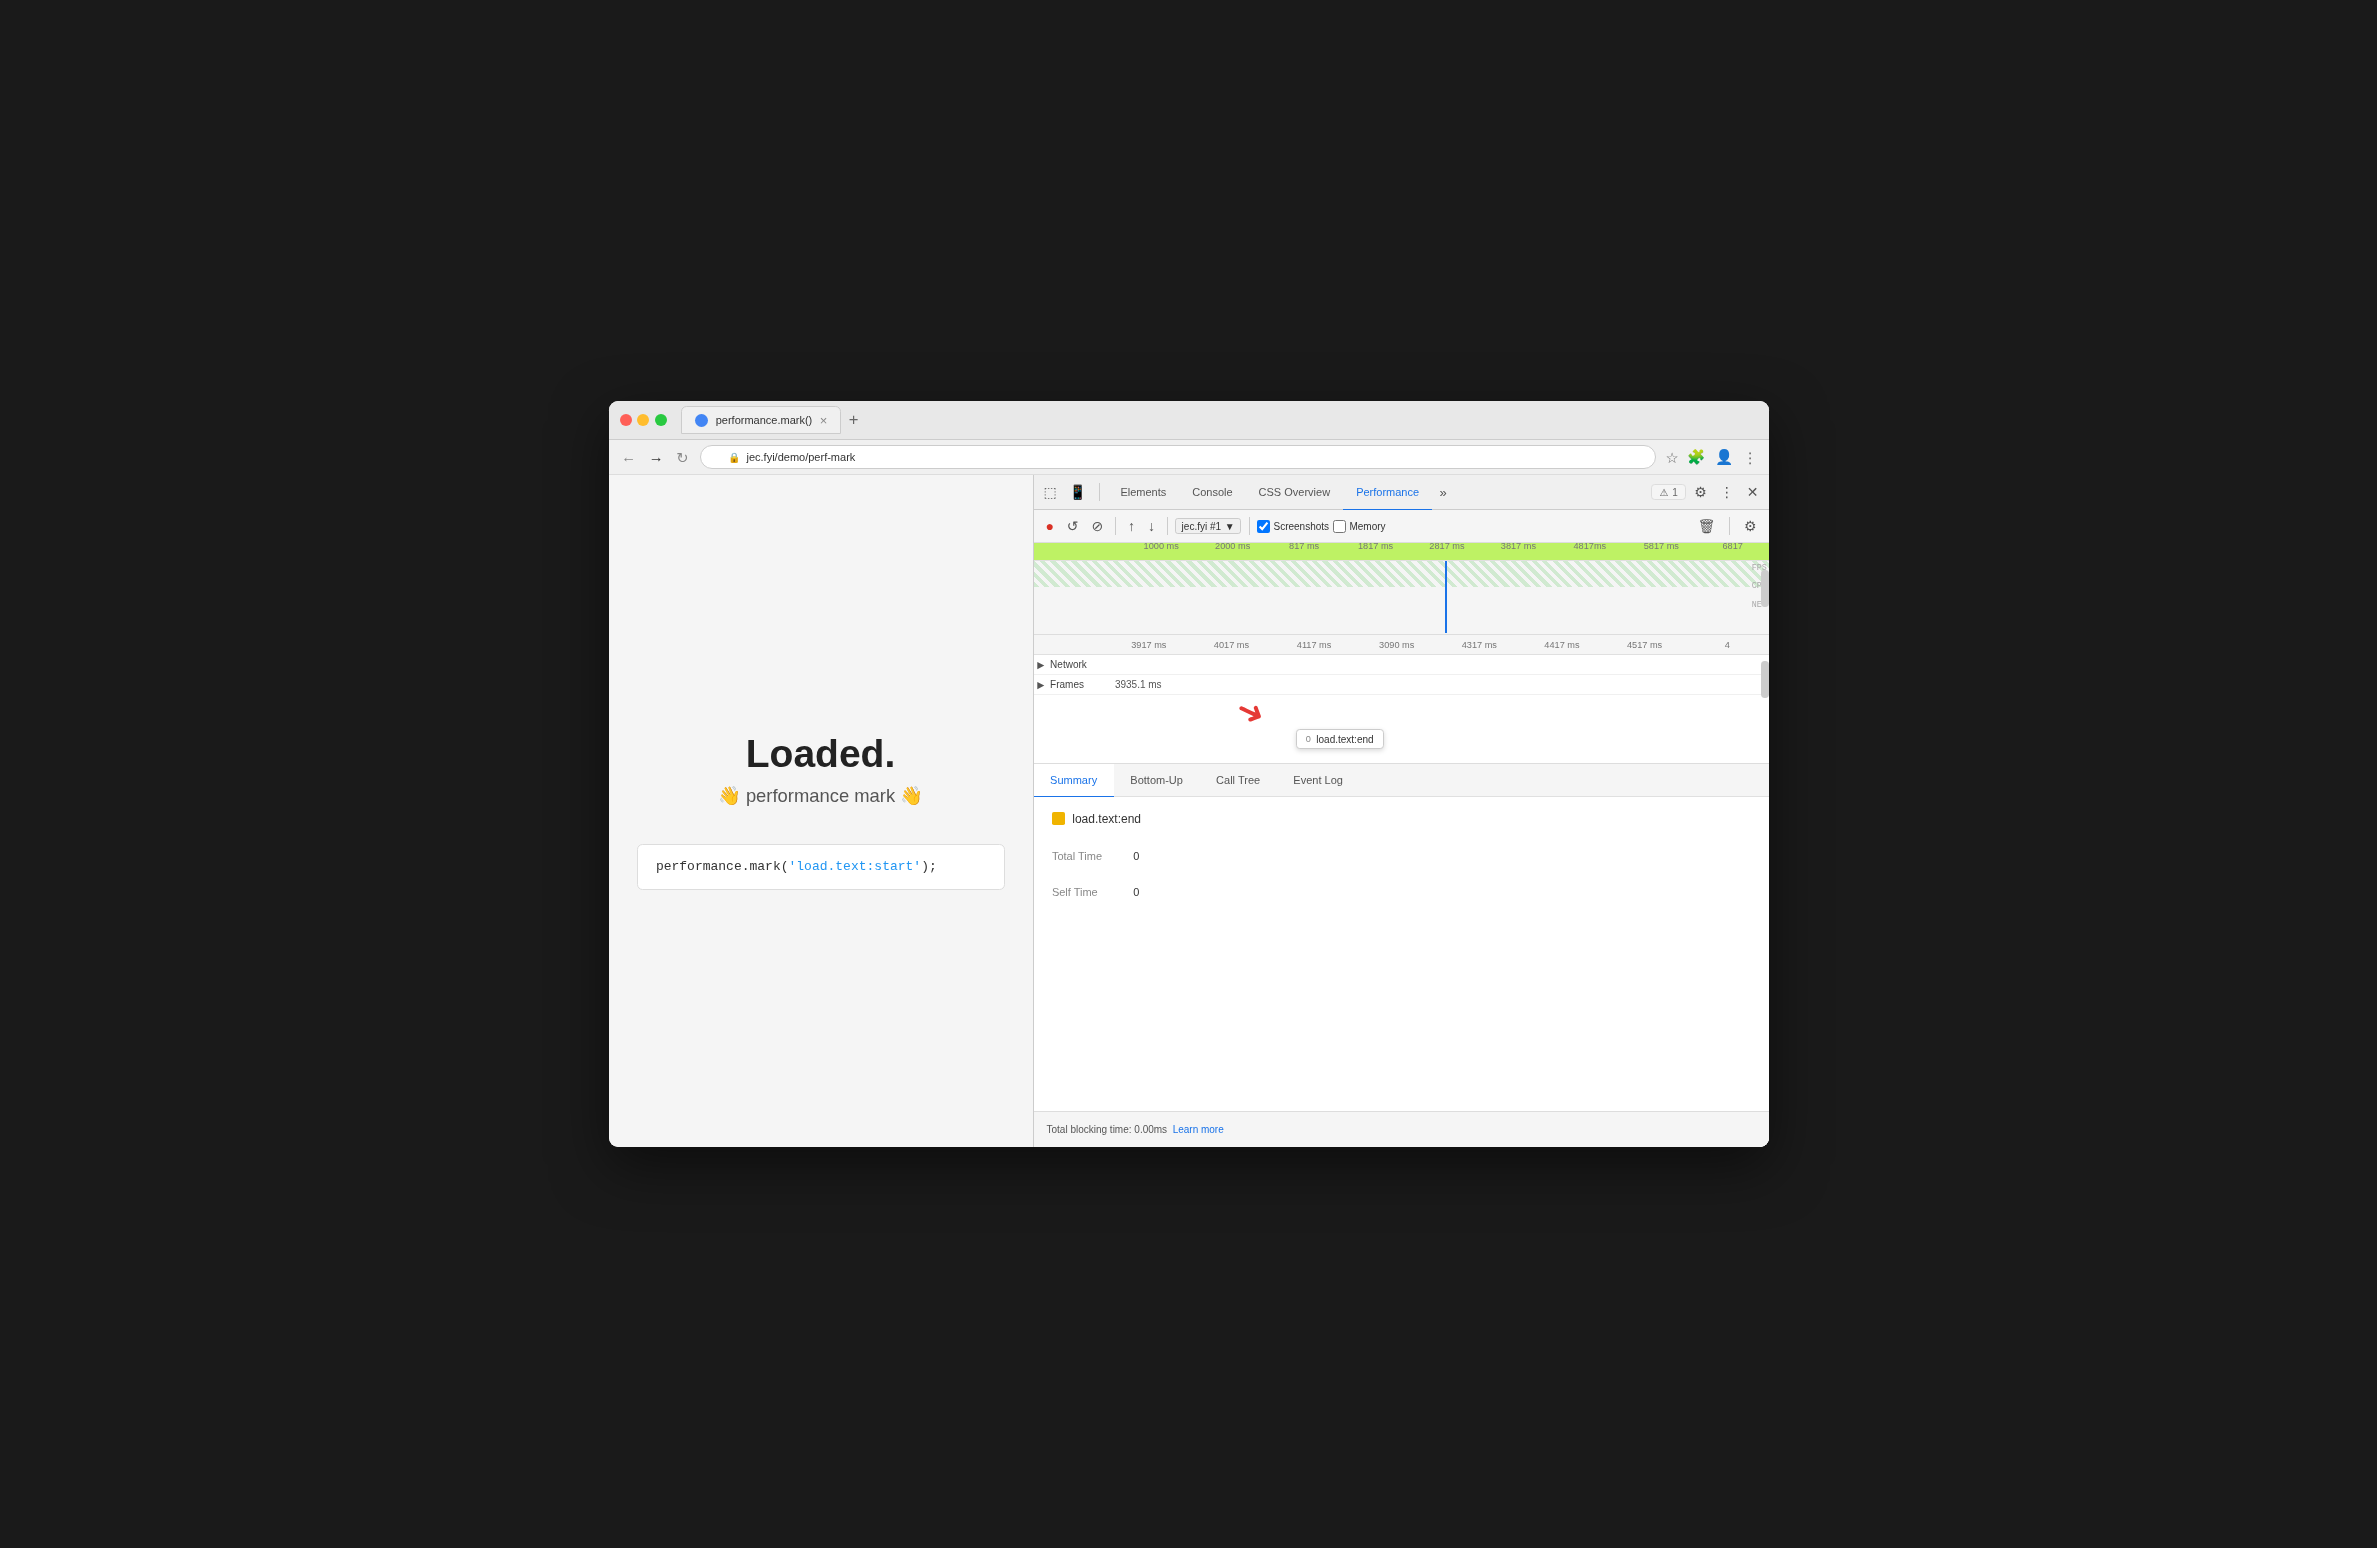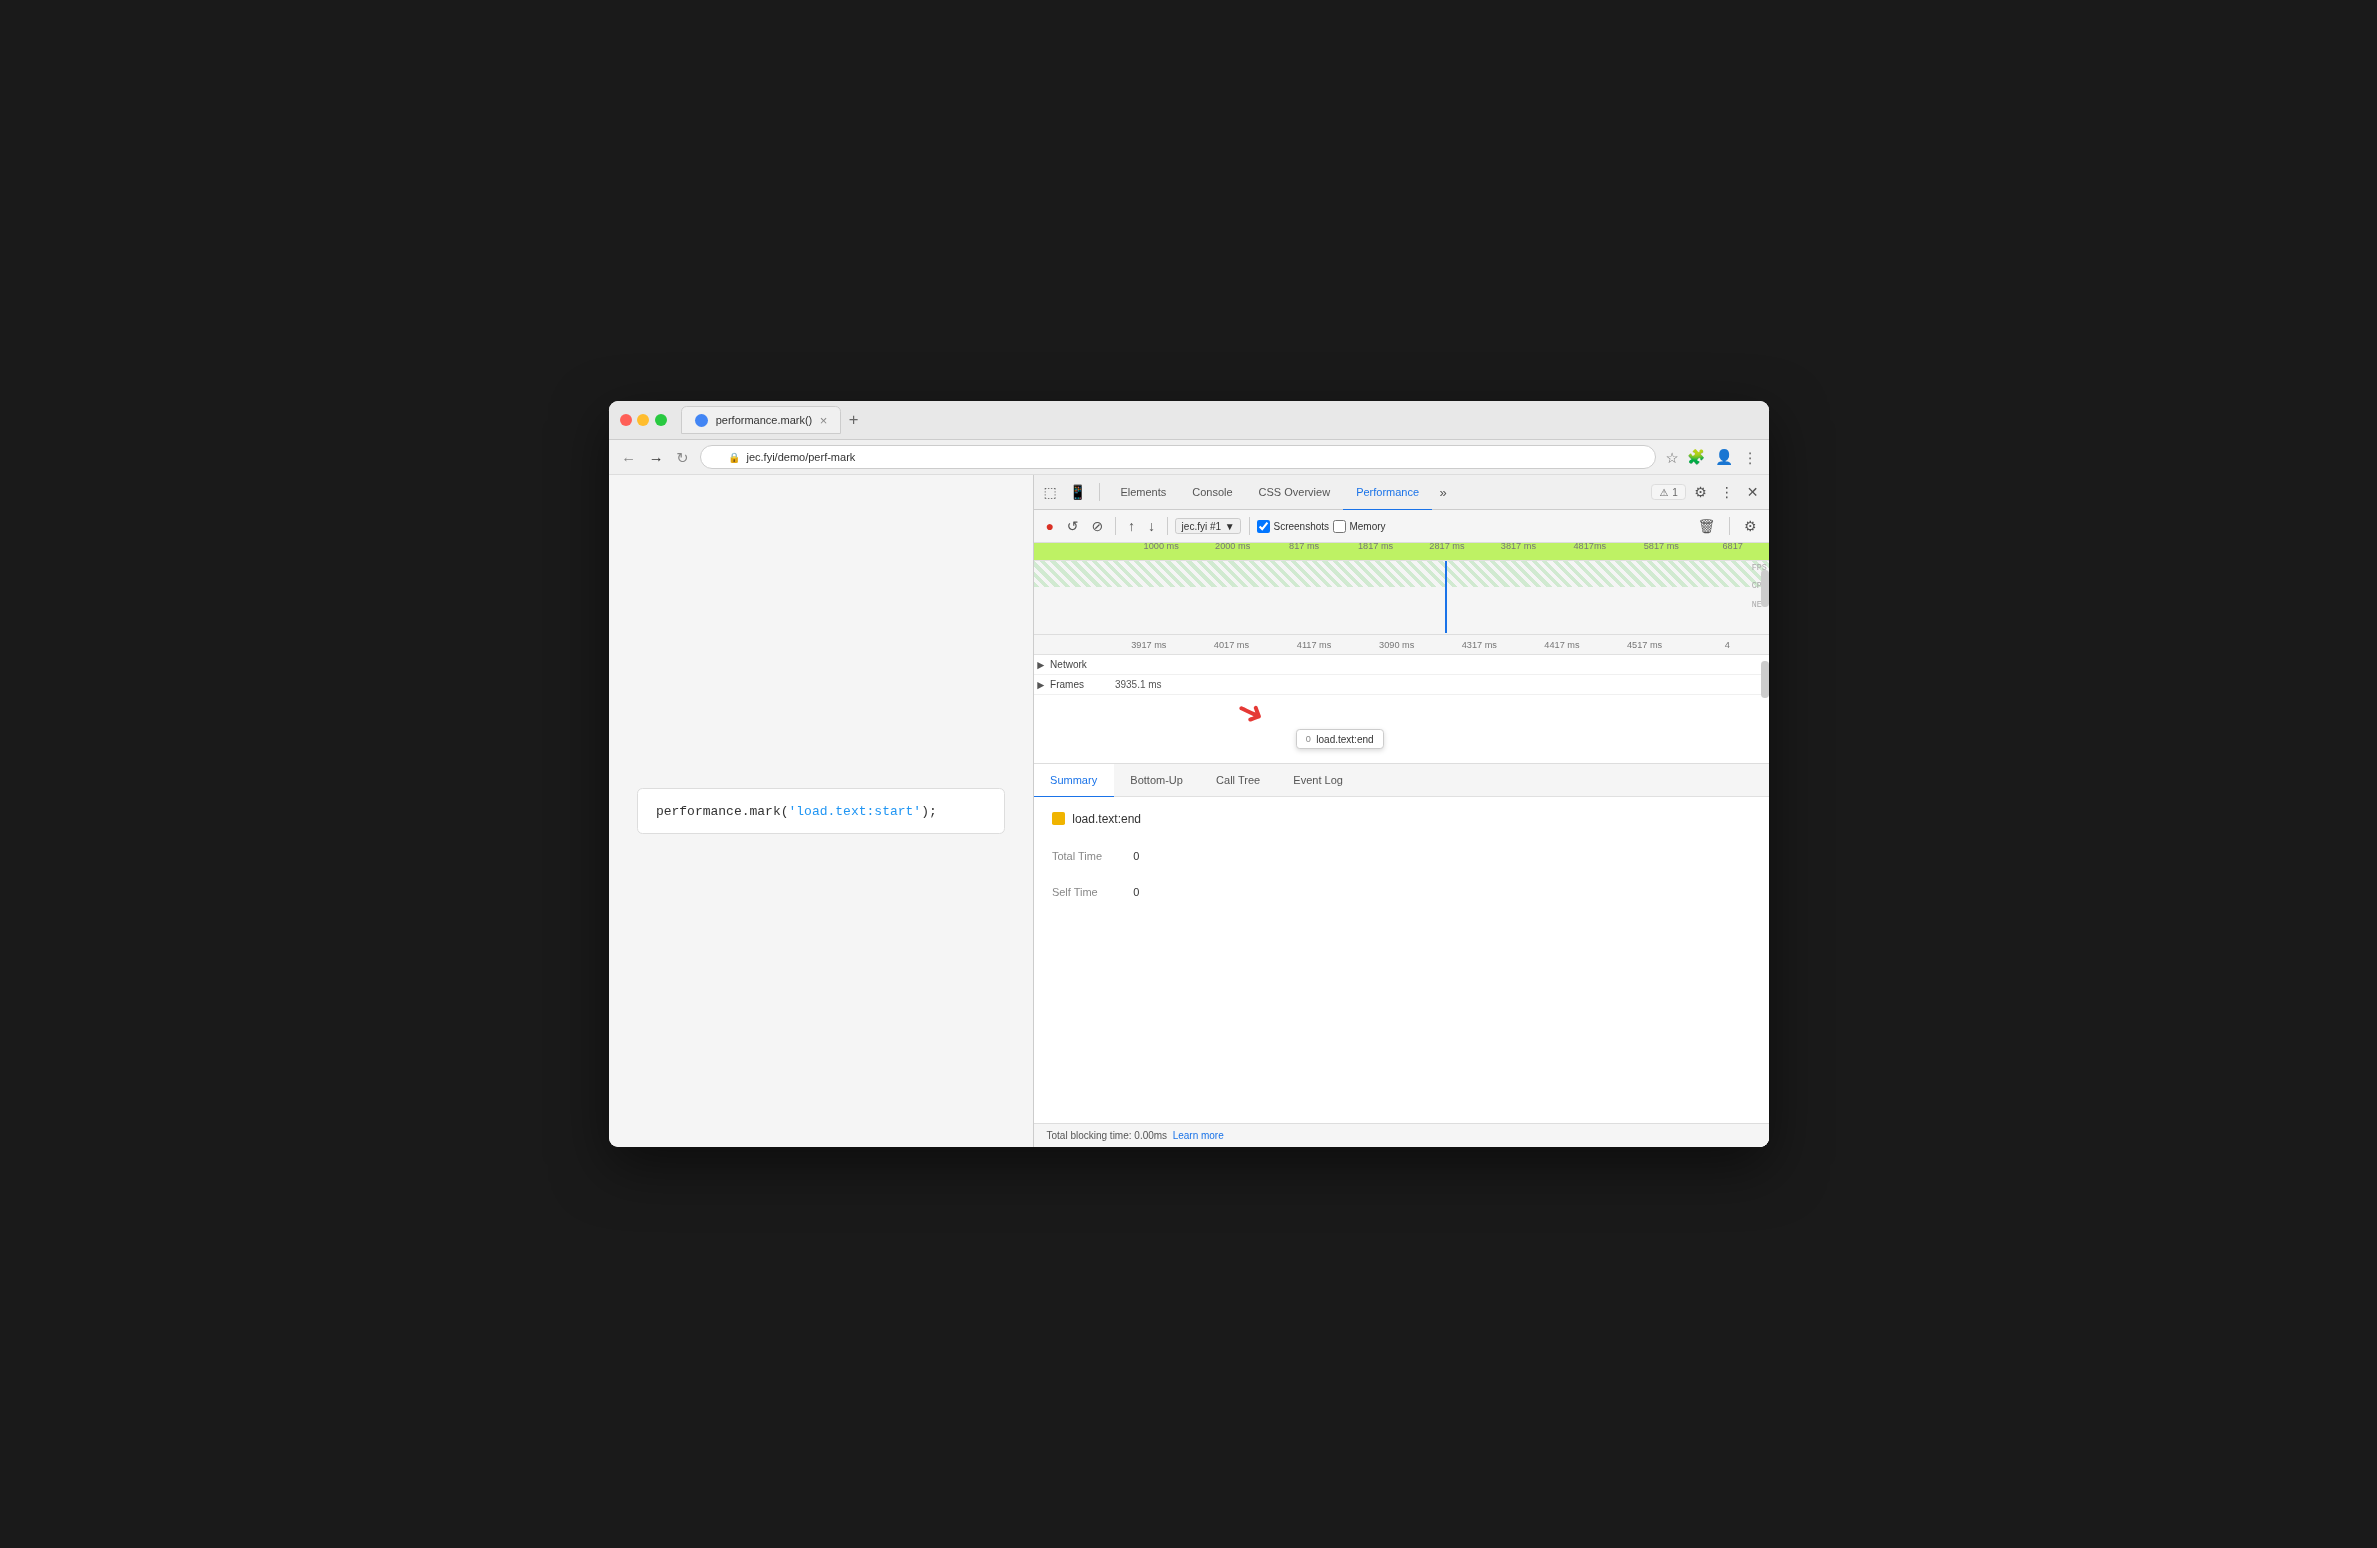--- a/index.html
+++ b/index.html
@@ -454,21 +454,21 @@
     }
     .summary-row-label {
       color: #888;
       min-width: 74px;
     }
     .summary-row-value {
       color: #333;
       font-weight: 400;
     }
     .status-bar {
-      height: 24px;
+      height: 36px;
       background: #f5f5f5;
       border-top: 0.9px solid #ddd;
       display: flex;
       align-items: center;
       padding: 0 13px;
       font-size: 10px;
       color: #555;
       flex-shrink: 0;
     }
     .learn-more-link {
@@ -520,20 +520,26 @@
       <span class="toolbar-icon">☆</span>
       <span class="toolbar-icon">🧩</span>
       <span class="toolbar-icon">👤</span>
       <span class="toolbar-icon">⋮</span>
     </div>
   </div>
 
   <div class="main-area">
 
     <div class="page-content">
+      <div style="text-align:center;">
+        <div class="page-heading">Loaded.</div>
+        <div class="page-subtitle">
+          <span>👋 performance mark 👋</span>
+        </div>
+      </div>
       <div class="code-block">
         <span>performance.mark(</span><span class="code-string">'load.text:start'</span><span>);</span>
       </div>
     </div>
 
     <div class="devtools">
 
       <div class="devtools-topbar">
         <button class="dt-icon-btn">⬚</button>
         <button class="dt-icon-btn">📱</button>

